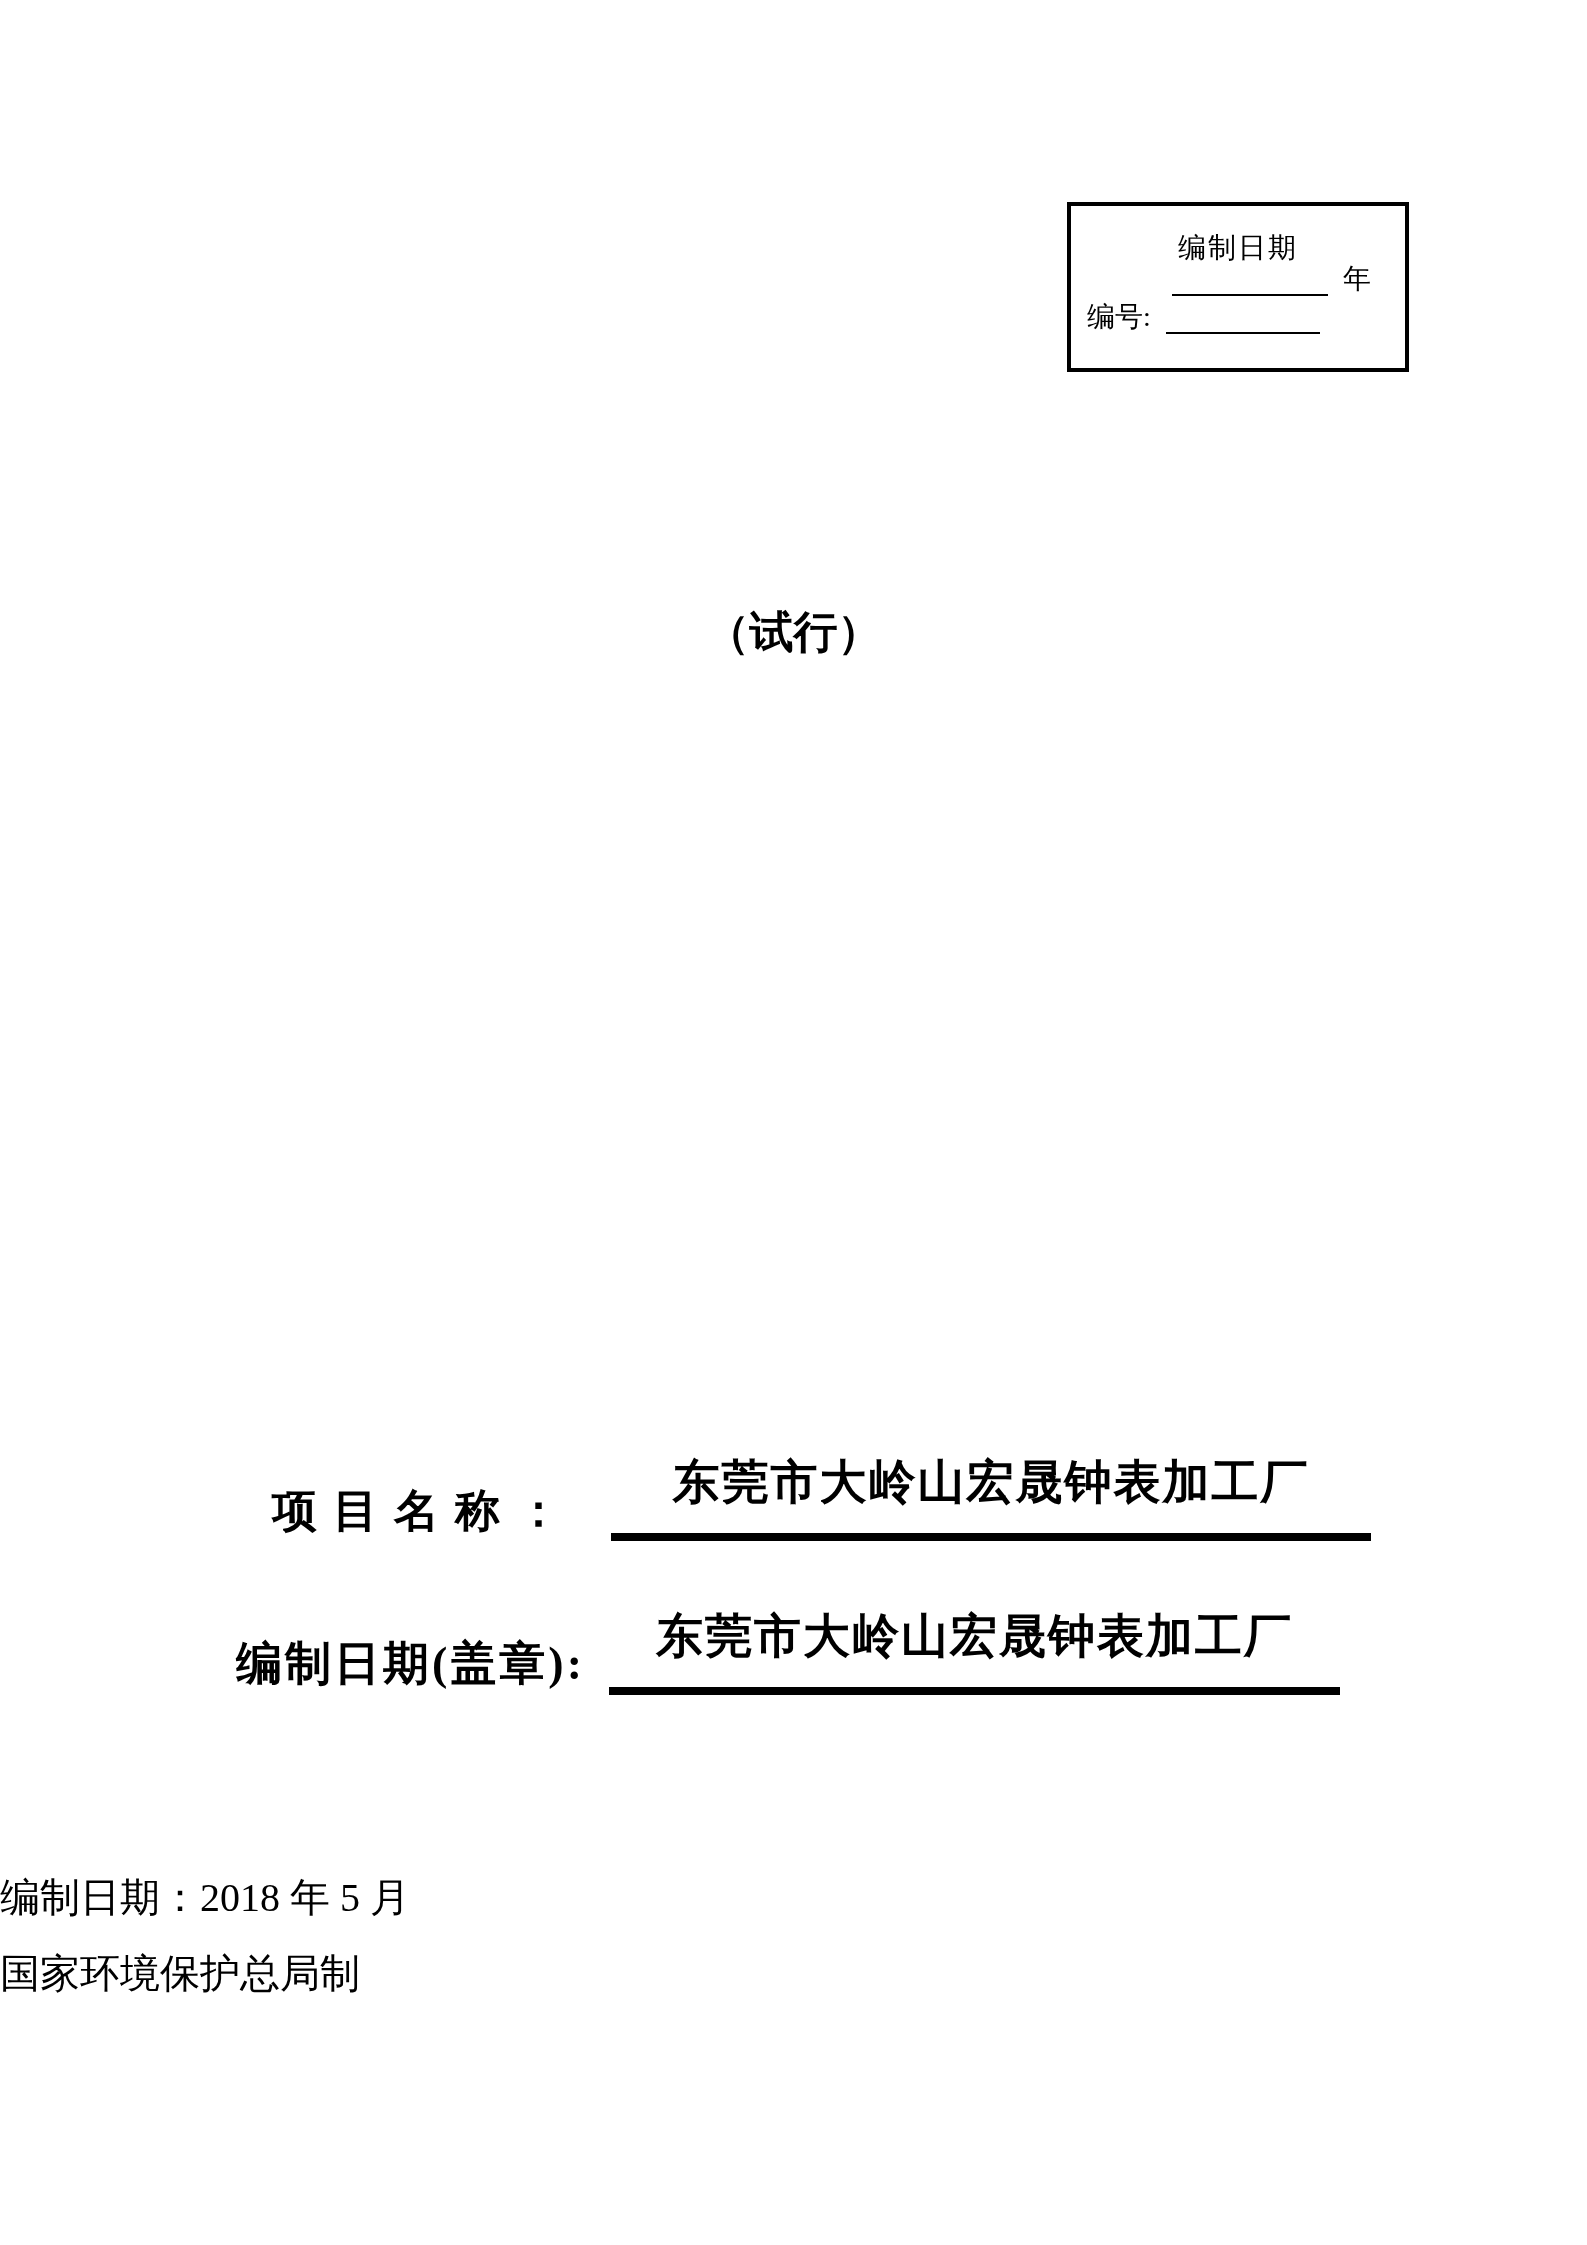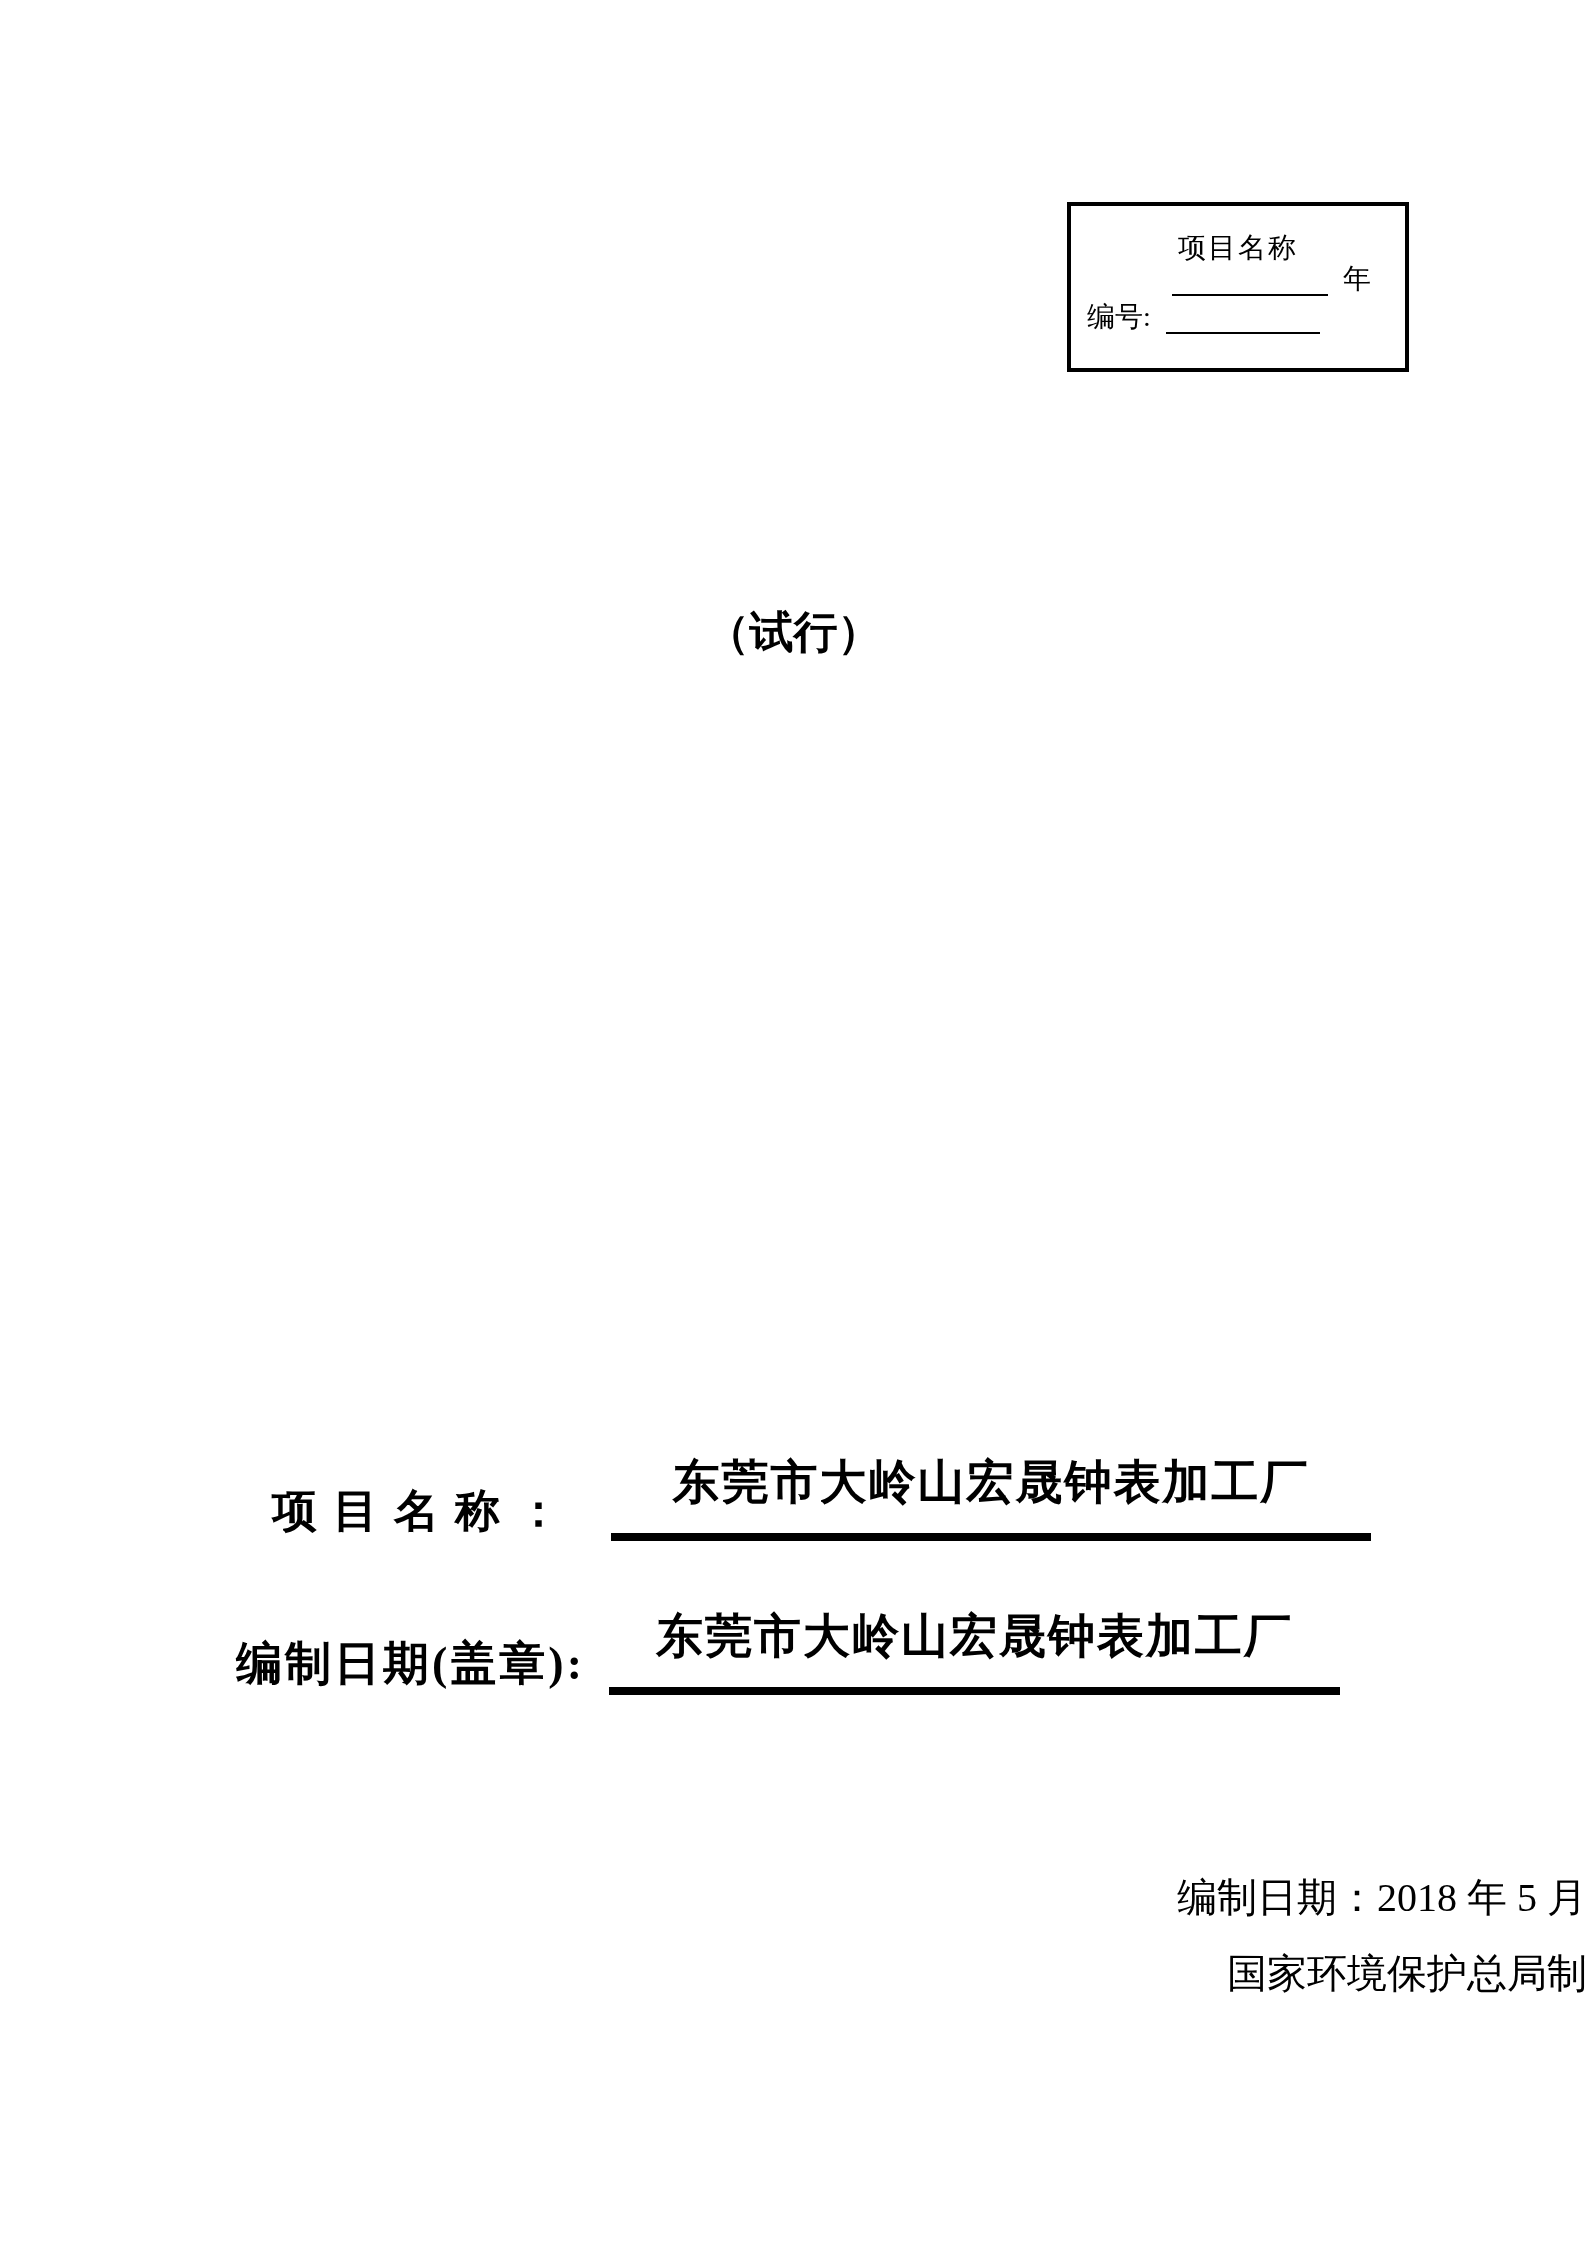--- a/index.html
+++ b/index.html
@@ -109,35 +109,35 @@
     padding-bottom: 20px;
   }
   .field-value-1 { width: 760px; margin-left: 34px; }
   .field-value-2 { width: 731px; margin-left: 24px; }
 
   
   .footer-line {
     position: absolute;
     left: 0;
     width: 100%;
-    text-align: right;
+    text-align: left;
     font-size: 40px;
     line-height: 1.3;
     white-space: nowrap;
   }
   .footer-date   { top: 1872px; }
   .footer-issuer { top: 1948px; }
 </style>
 </head>
 <body>
 
 <div class="page">
 
   <div class="report-box">
-    <div class="rb-line1">项目名称</div>
+    <div class="rb-line1">编制日期</div>
     <div class="rb-line2">
       <span class="blank blank-year"></span>
       <span class="rb-year">年</span>
     </div>
     <div class="rb-line3">
       <span class="rb-no">编号:</span>
       <span class="blank blank-no"></span>
     </div>
   </div>
 

